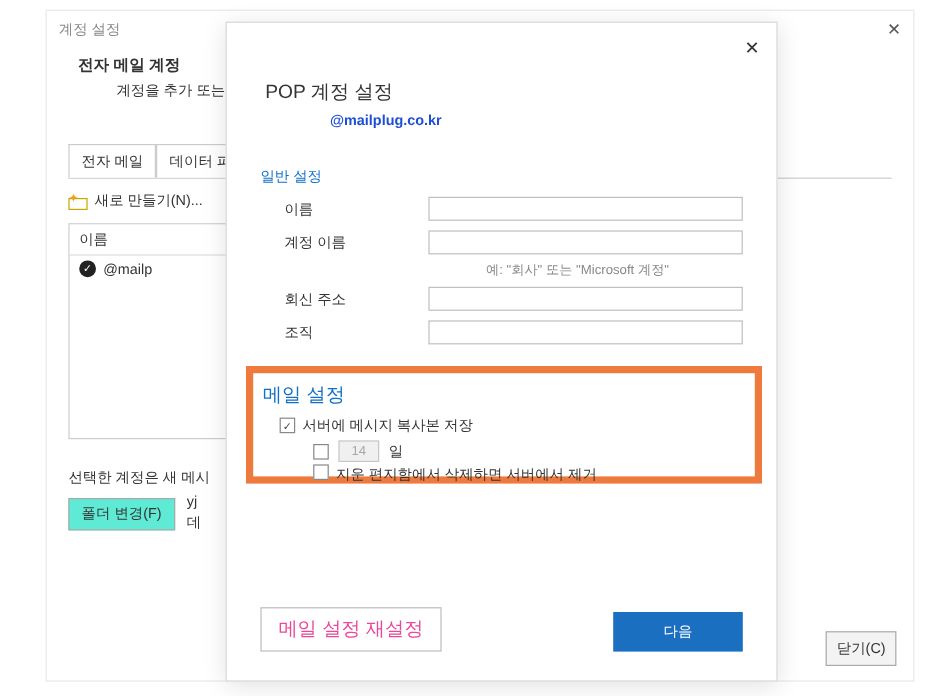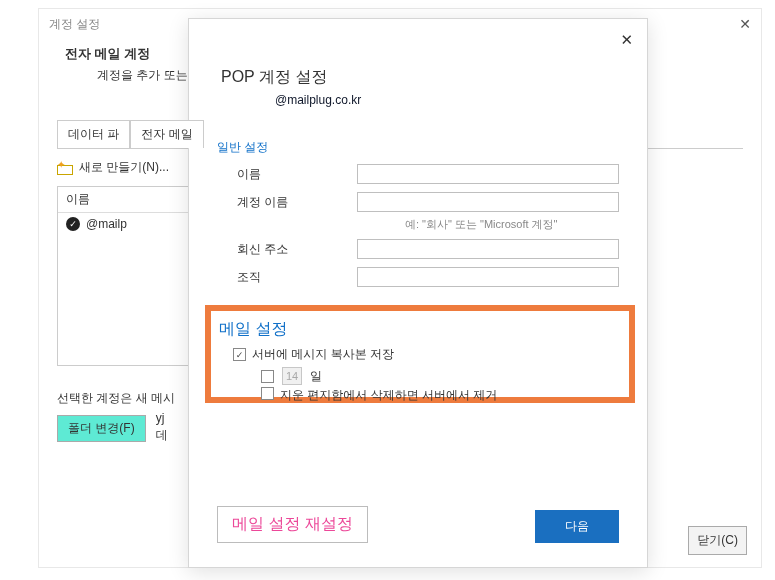--- a/index.html
+++ b/index.html
@@ -185,21 +185,22 @@
       left: 32px;
       top: 48px;
       font-size: 16px;
       color: #333;
     }
     .front-sub {
       position: absolute;
       left: 86px;
       top: 74px;
       font-size: 12px;
-      color: #0f172a;
+      color: #1d4ed8;
+      font-weight: bold;
     }
     .section-label {
       font-size: 12px;
       color: #1070c8;
     }
     .sec1 {
       position: absolute;
       left: 28px;
       top: 120px;
     }
@@ -263,21 +264,21 @@
       height: 13px;
       border: 1px solid #888;
       display: flex;
       align-items: center;
       justify-content: center;
       font-size: 9px;
       color: #444;
       background: #fff;
     }
     .num-box {
-      width: 20px;
+      width: 34px;
       height: 18px;
       border: 1px solid #c7c7c7;
       background: #f0f0f0;
       color: #a8a8a8;
       font-size: 11px;
       text-align: center;
       line-height: 16px;
       margin: 0 2px;
     }
     .below-highlight {
@@ -299,42 +300,42 @@
       font-size: 16px;
       color: #ec4899;
     }
     .btn-next {
       position: absolute;
       right: 28px;
       bottom: 24px;
       background: #1a6fc0;
       color: #fff;
       border: none;
-      padding: 8px 30px;
+      padding: 8px 42px;
       font-size: 12px;
     }
   </style>
 </head>
 <body>
 
 <div class="back-window">
   <div class="back-titlebar">
     <span>계정 설정</span>
     <span class="back-close">✕</span>
   </div>
   <div class="back-body">
     <div class="back-heading">전자 메일 계정</div>
     <div class="back-sub">계정을 추가 또는</div>
 
     <div class="tabs-row">
+      <div class="tab active">
+        <span>전자 메일</span>
+      </div>
       <div class="tab">
         <span>데이터 파</span>
-      </div>
-      <div class="tab active">
-        <span>전자 메일</span>
       </div>
     </div>
 
     <div class="toolbar-row">
       <span class="tool-icon">
         <span class="env"></span>
         <span class="star">✦</span>
       </span>
       <span>새로 만들기(N)...</span>
     </div>

